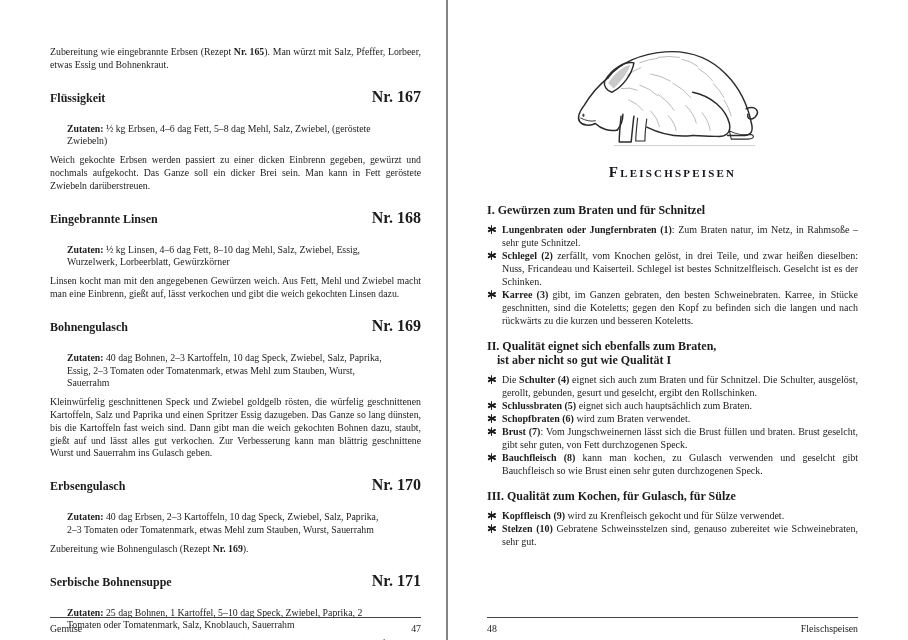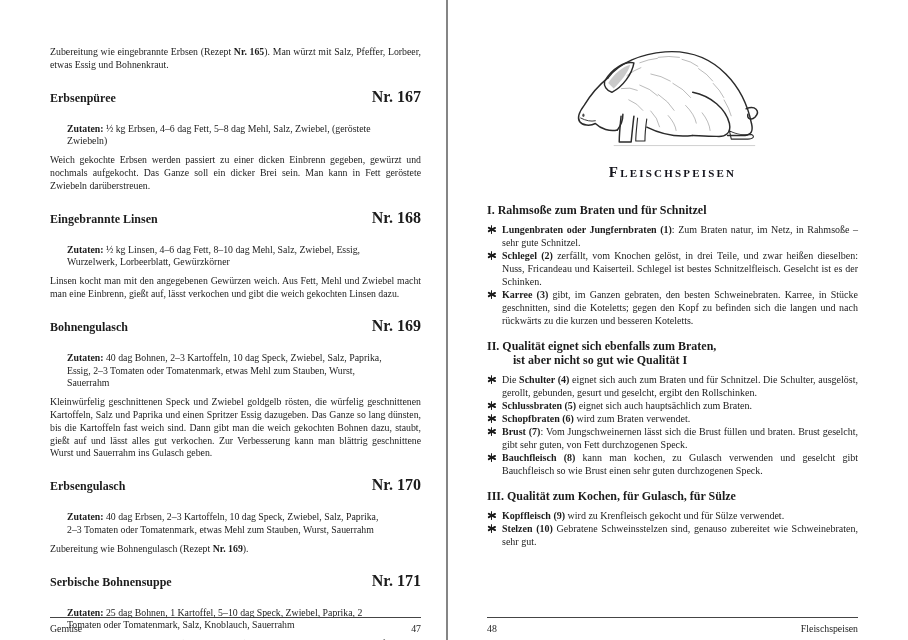--- a/index.html
+++ b/index.html
@@ -54,21 +54,21 @@
     letter-spacing:2.2px;
     color:#14141c;
   }
   .subtitle {
     margin-top:20px;
     text-align:center;
     font-weight:700;
     font-size:11.5px;
   }
   .sec-head { margin-top:22px; font-size:12px; font-weight:700; line-height:14px; }
-  .sec-head .line2 { display:block; margin-left:26px; }
+  .sec-head .line2 { display:block; margin-left:10px; }
   .sec-head.tight { margin-top:12px; }
   ul.parts { list-style:none; margin-top:6px;font-family:Liberation Serif, serif; }
   ul.parts li {
     display:flex; align-items:flex-start;
     font-size:10px; line-height:13px;
   }
   ul.parts li + li { margin-top:0; }
   .itxt { flex:1; text-align:justify; }
   .itxt b { font-weight:700; }
 
@@ -99,21 +99,21 @@
 <body>
 
 <div class="spread">
 
   <div class="page page-left">
 
     <p class="body-par"><span>Zubereitung wie eingebrannte Erbsen (Rezept </span><b>Nr. 165</b><span>). Man würzt mit Salz, Pfeffer, Lorbeer, etwas Essig und Bohnenkraut.</span></p>
 
     <section class="recipe">
       <div class="recipe-head">
-        <h3>Erbsenpüree</h3>
+        <h3>Flüssigkeit</h3>
         <span class="recipe-no">Nr. 167</span>
       </div>
       <p class="zutaten"><b>Zutaten:</b> <span>½ kg Erbsen, 4–6 dag Fett, 5–8 dag Mehl, Salz, Zwiebel, (geröstete Zwiebeln)</span></p>
       <p class="body-par">Weich gekochte Erbsen werden passiert zu einer dicken Einbrenn gegeben, gewürzt und nochmals aufgekocht. Das Ganze soll ein dicker Brei sein. Man kann in Fett geröstete Zwiebeln darüberstreuen.</p>
     </section>
 
     <section class="recipe">
       <div class="recipe-head">
         <h3>Eingebrannte Linsen</h3>
         <span class="recipe-no">Nr. 168</span>
@@ -176,21 +176,21 @@
           <path d="M84,38 q10,-4 20,-5 M104,32 q12,-2 24,0 M130,34 q10,2 18,8 M148,44 q10,6 16,14 M164,60 q8,8 12,16 M176,78 q6,10 8,18 M70,52 q8,-6 16,-9 M64,66 q10,-2 18,2 M72,78 q10,4 16,12 M84,62 q12,4 20,12 M96,50 q12,2 22,8 M104,72 q12,8 18,18 M120,60 q12,6 20,16 M134,84 q10,10 12,20 M152,92 q8,10 9,20 M96,90 q8,8 10,18 M115,95 q8,9 9,17"></path>
         </g>
         <path d="M50,60 C56,50 66,42 74,40 C72,48 64,58 56,66 Z" fill="#2b2b2b" opacity="0.25"></path>
         <ellipse cx="23" cy="95" rx="1.2" ry="1.8" fill="#2b2b2b" opacity="0.85"></ellipse>
         <path d="M56,128 L210,128" stroke="#2b2b2b" stroke-width="0.8" opacity="0.3"></path>
       </svg>
     </div>
 
     <h1 class="chapter-title">Fleischspeisen</h1>
 
-    <h3 class="sec-head">I. Rahmsoße zum Braten und für Schnitzel</h3>
+    <h3 class="sec-head">I. Gewürzen zum Braten und für Schnitzel</h3>
     <ul class="parts">
       <li>
           <span class="star">
             <i></i>
           </span>
           <span class="itxt"><span></span><b>Lungenbraten oder Jungfernbraten (1)</b><span>: Zum Braten natur, im Netz, in Rahmsoße – sehr gute Schnitzel.</span></span>
         </li>
       <li>
           <span class="star">
             <i></i>

